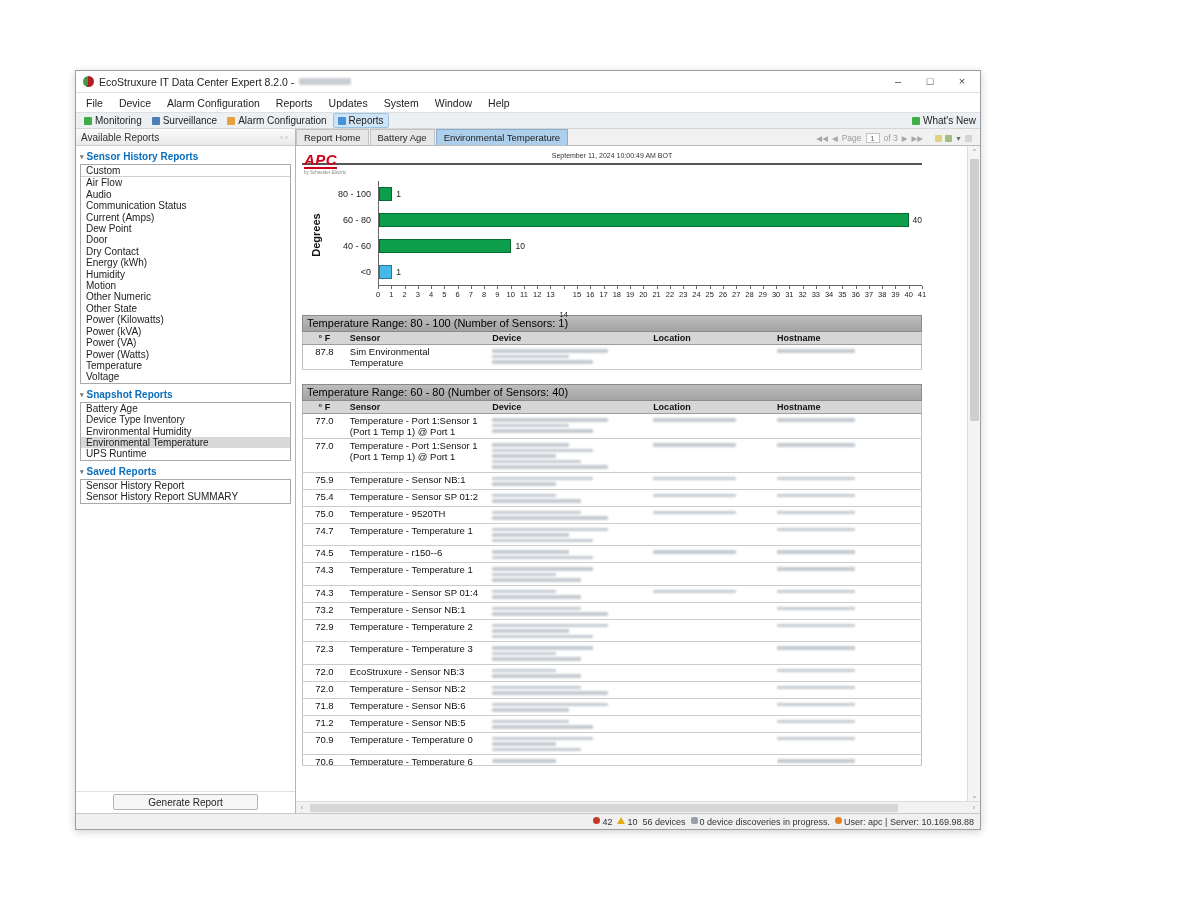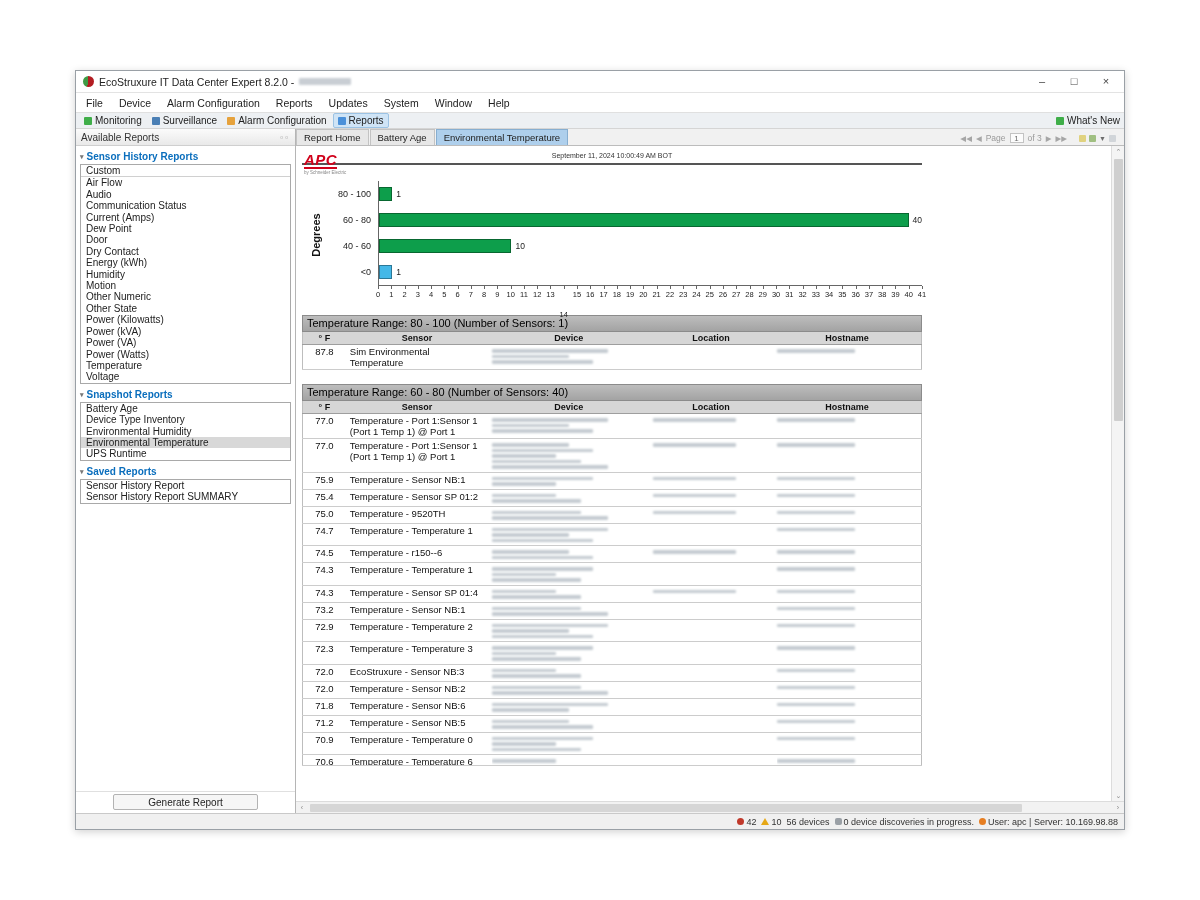--- a/index.html
+++ b/index.html
@@ -1,19 +1,19 @@
 <!DOCTYPE html>
 <html><head>
 <meta charset="utf-8">
 <style>
   html,body{margin:0;padding:0;width:1200px;height:900px;background:#ffffff;
     font-family:"Liberation Sans",sans-serif;-webkit-font-smoothing:antialiased;}
   *{box-sizing:border-box;}
   .page{position:relative;width:1200px;height:900px;background:#fff;overflow:hidden;}
-  .app-window{position:absolute;left:75px;top:70px;width:1050px;height:760px;
+  .app-window{position:absolute;left:75px;top:70px;width:906px;height:760px;
     background:#fff;border:1px solid #9aa0a6;box-shadow:0 2px 8px rgba(0,0,0,.18);
     display:flex;flex-direction:column;}
   
   .titlebar{height:22px;display:flex;align-items:center;padding:0 4px;background:#fff;
     border-bottom:1px solid #e3e3e3;font-size:10.5px;color:#222;flex:0 0 auto;}
   .app-icon{width:11px;height:11px;border-radius:50%;margin:0 5px 0 3px;
     background:conic-gradient(#b31d22 0 55%,#3f9b45 55% 100%);flex:0 0 auto;}
   .redact-inline{display:inline-block;width:52px;height:7px;background:#c9ced4;
     filter:blur(1px);margin-left:5px;border-radius:1px;}
   .win-controls{margin-left:auto;display:flex;gap:4px;}
@@ -94,33 +94,33 @@
   .cval{font-size:8.5px;color:#222;margin-left:4px;white-space:nowrap;}
   .xaxis{margin-left:62px;border-top:1px solid #666;position:relative;height:16px;}
   .tickmark{position:absolute;top:0;width:1px;height:3px;background:#666;}
   .ticklabel{position:absolute;top:4px;font-size:7.5px;color:#222;transform:translateX(-50%);}
   
   .tbl-wrap{width:620px;margin-top:14px;}
   .tbl-header{background:linear-gradient(#bdbdbd,#a3a3a3);border:1px solid #8b8b8b;
     font-size:11px;color:#000;padding:1px 4px;line-height:13px;}
   table.rtable{width:620px;border-collapse:collapse;border:1px solid #bdbdbd;border-top:none;}
   .rtable thead td{background:#d6d6d6;font-size:9px;font-weight:bold;color:#111;
-    padding:1px 4px;border-bottom:1px solid #9e9e9e;text-align:center;}
+    padding:1px 4px;border-bottom:1px solid #9e9e9e;}
   .rtable thead td.cf{text-align:center;}
   .rtable tbody td{vertical-align:top;font-size:9.5px;color:#111;padding:2px 4px 1px;
     border-bottom:1px solid #cccccc;line-height:10.5px;}
   .rtable tbody td.cf{text-align:center;}
   .rl{height:3.5px;background:#c4cbd1;border-radius:1px;filter:blur(.8px);margin:2px 0;}
   .cellclip{max-height:8px;overflow:hidden;}
   tr.partial td{padding-bottom:0;}
   
   .statusbar{height:16px;flex:0 0 auto;background:#f0f0f0;border-top:1px solid #c9c9c9;
     display:flex;align-items:center;justify-content:flex-end;gap:5px;padding:0 6px;
     font-size:9px;color:#333;}
-  .sb-group{display:flex;align-items:center;gap:2px;}
+  .sb-group{display:flex;gap:2px;}
   .ic-crit{width:7px;height:7px;border-radius:50%;background:#c0392b;}
   .ic-warn{width:0;height:0;border-left:4px solid transparent;border-right:4px solid transparent;
     border-bottom:7px solid #e6a817;}
   .ic-disc{width:7px;height:7px;background:#9aa0a6;border-radius:2px;}
   .ic-user{width:7px;height:7px;background:#e67e22;border-radius:50%;}
 </style>
 </head>
 <body>
 
 <div class="page">

